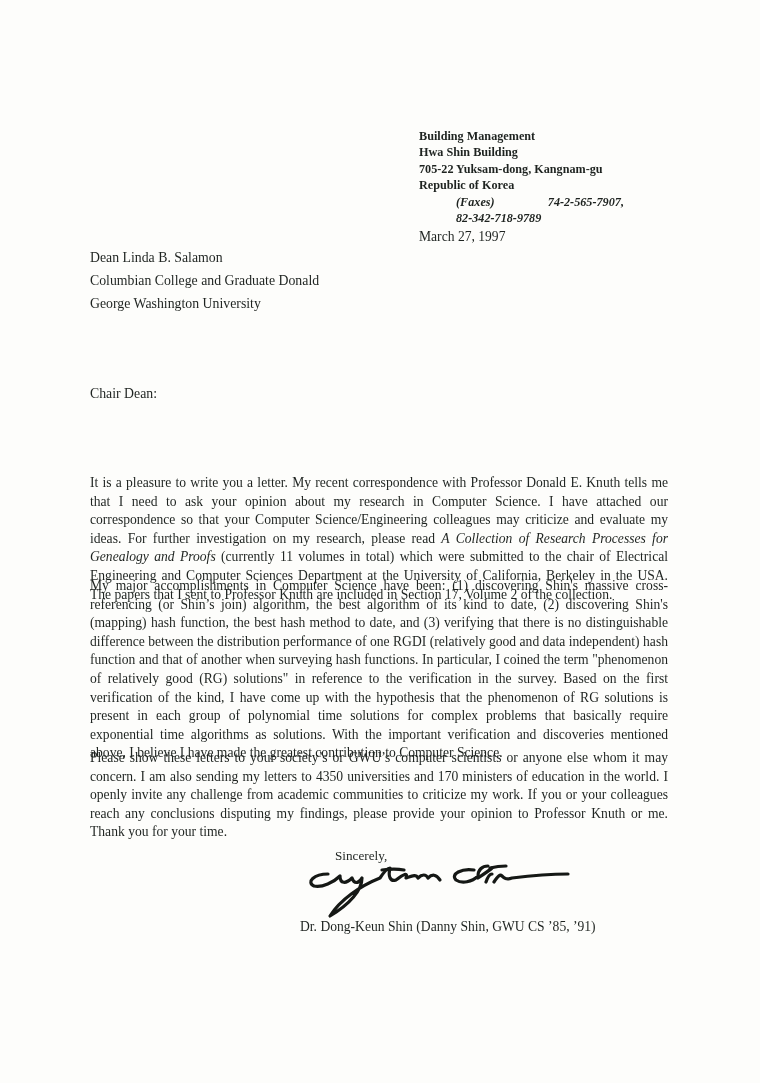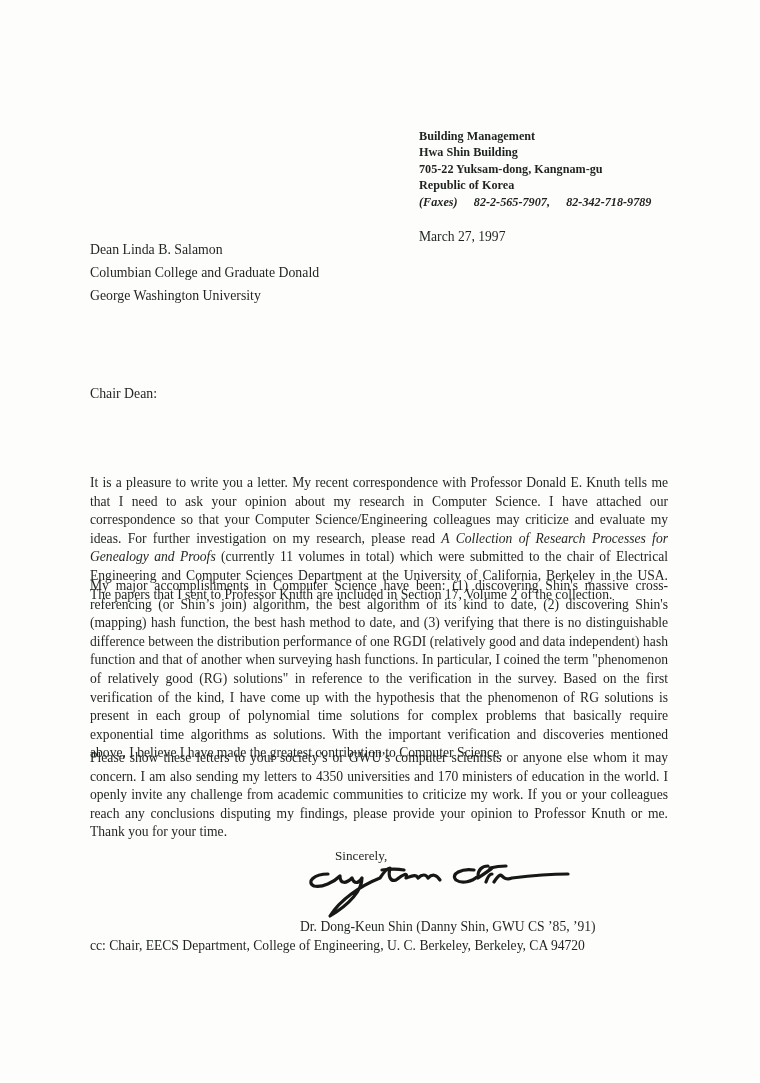--- a/index.html
+++ b/index.html
@@ -7,24 +7,24 @@
     width: 760px; height: 1083px; background: #fdfdfb;
     font-family: "Liberation Serif", serif; color: #1e2320;
     position: relative; overflow: hidden;
   }
   .page { position: absolute; inset: 0; border-radius: 32px; }
   .sender {
     position: absolute; left: 419px; top: 128px;
     font-size: 12.2px; line-height: 16.4px; font-weight: bold;
   }
   .sender .fax { font-style: italic; word-spacing: 1px; }
-  .sender .fax span { display: inline-block; }
+  .sender .fax span { display: inline-block; margin-left: 37px; }
   .date { position: absolute; left: 419px; top: 229px; font-size: 13.6px; text-align: center; }
   .recipient {
-    position: absolute; left: 90px; top: 238px; font-size: 13.8px; line-height: 23.2px;
+    position: absolute; left: 90px; top: 246px; font-size: 13.8px; line-height: 23.2px;
   }
   .recipient .indent { padding-left: 29px; }
   .salutation { position: absolute; left: 90px; top: 386px; font-size: 13.8px; }
   .body {
     position: absolute; left: 90px; width: 578px;
     font-size: 13.6px; line-height: 18.6px; text-align: justify;
   }
   .p1 { top: 440px; margin-top: 34px; }
   .p2 { top: 577px; }
   .p3 { top: 749px; }
@@ -39,21 +39,21 @@
 
 <div class="page">
 
   <div class="sender">
     <div>Building Management</div>
     <div>Hwa Shin Building</div>
     <div>705-22 Yuksam-dong, Kangnam-gu</div>
     <div>Republic of Korea</div>
     <div class="fax">
       <span>(Faxes)</span>&nbsp;&nbsp;&nbsp;
-      <span>82-2-565-7907,</span>&nbsp;&nbsp;&nbsp;
+      <span>74-2-565-7907,</span>&nbsp;&nbsp;&nbsp;
       <span>82-342-718-9789</span>
     </div>
   </div>
 
   <div class="date">March 27, 1997</div>
 
   <div class="recipient">
     <div>Dean Linda B. Salamon</div>
     <div>Columbian College and Graduate Donald</div>
     <div>George Washington University</div>
@@ -74,14 +74,13 @@
       <path d="M28,14 C14,14 6,22 14,26 C22,28 34,22 40,16 C40,24 46,24 52,18 C54,24 58,24 62,18 C62,30 50,44 30,56 C40,40 60,26 80,18 C84,12 88,8 90,8 C88,16 90,22 96,20 C104,14 108,12 106,18 C112,16 116,14 118,18 C122,14 126,14 128,18 C132,14 136,14 140,20"></path>
       <path d="M82,10 C90,9 98,9 104,10"></path>
       <path d="M174,10 C162,8 150,14 156,20 C162,24 172,22 178,16 C178,10 182,6 188,6"></path>
       <path d="M178,18 C184,14 190,10 192,8 M186,22 C188,16 190,14 192,14 M194,22 C198,16 200,14 202,16 C204,18 206,20 212,18 C228,16 250,14 268,14"></path>
       <path d="M190,8 C194,7 200,6 206,6"></path>
     </g>
   </svg>
 
   <div class="signer">Dr. Dong-Keun Shin (Danny Shin, GWU CS ’85, ’91)</div>
 
-  <div class="cc">cc: Chair, EECS Department, College of Engineering, U. C. Berkeley, Berkeley, CA 94720</div>
 </div>
 
 </body></html>

